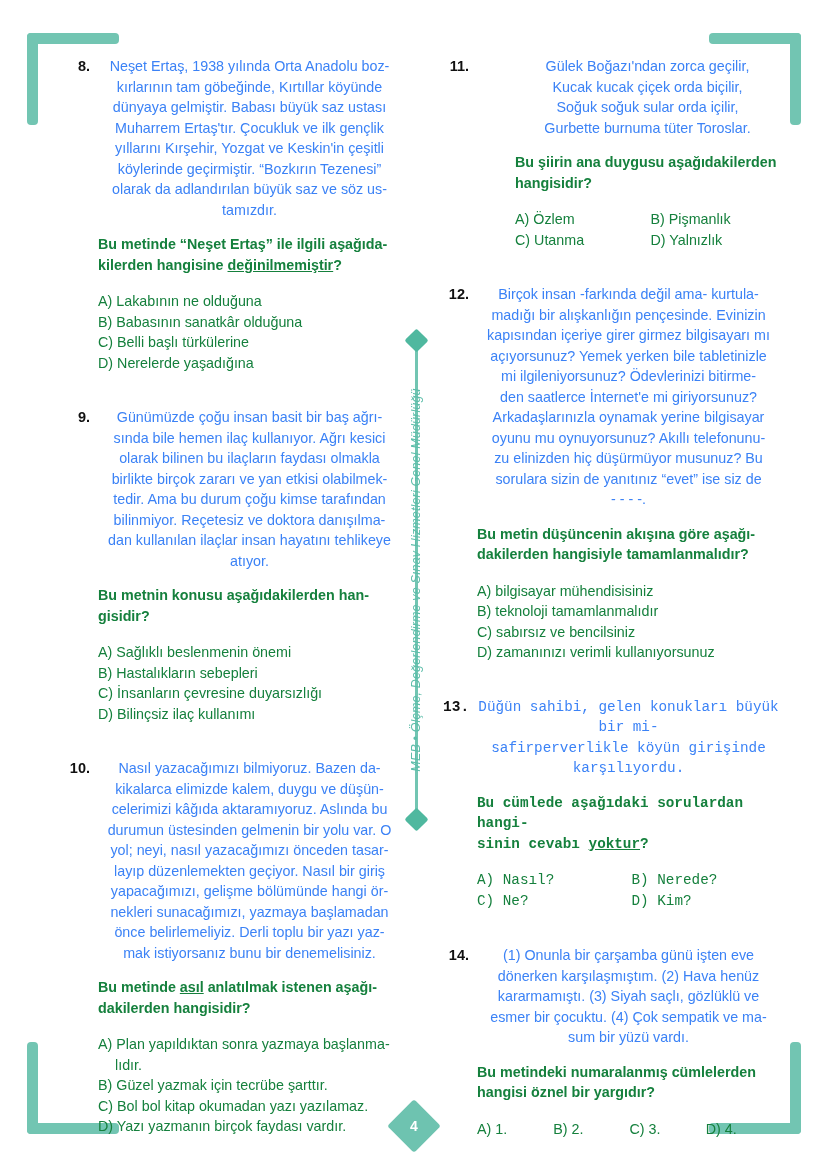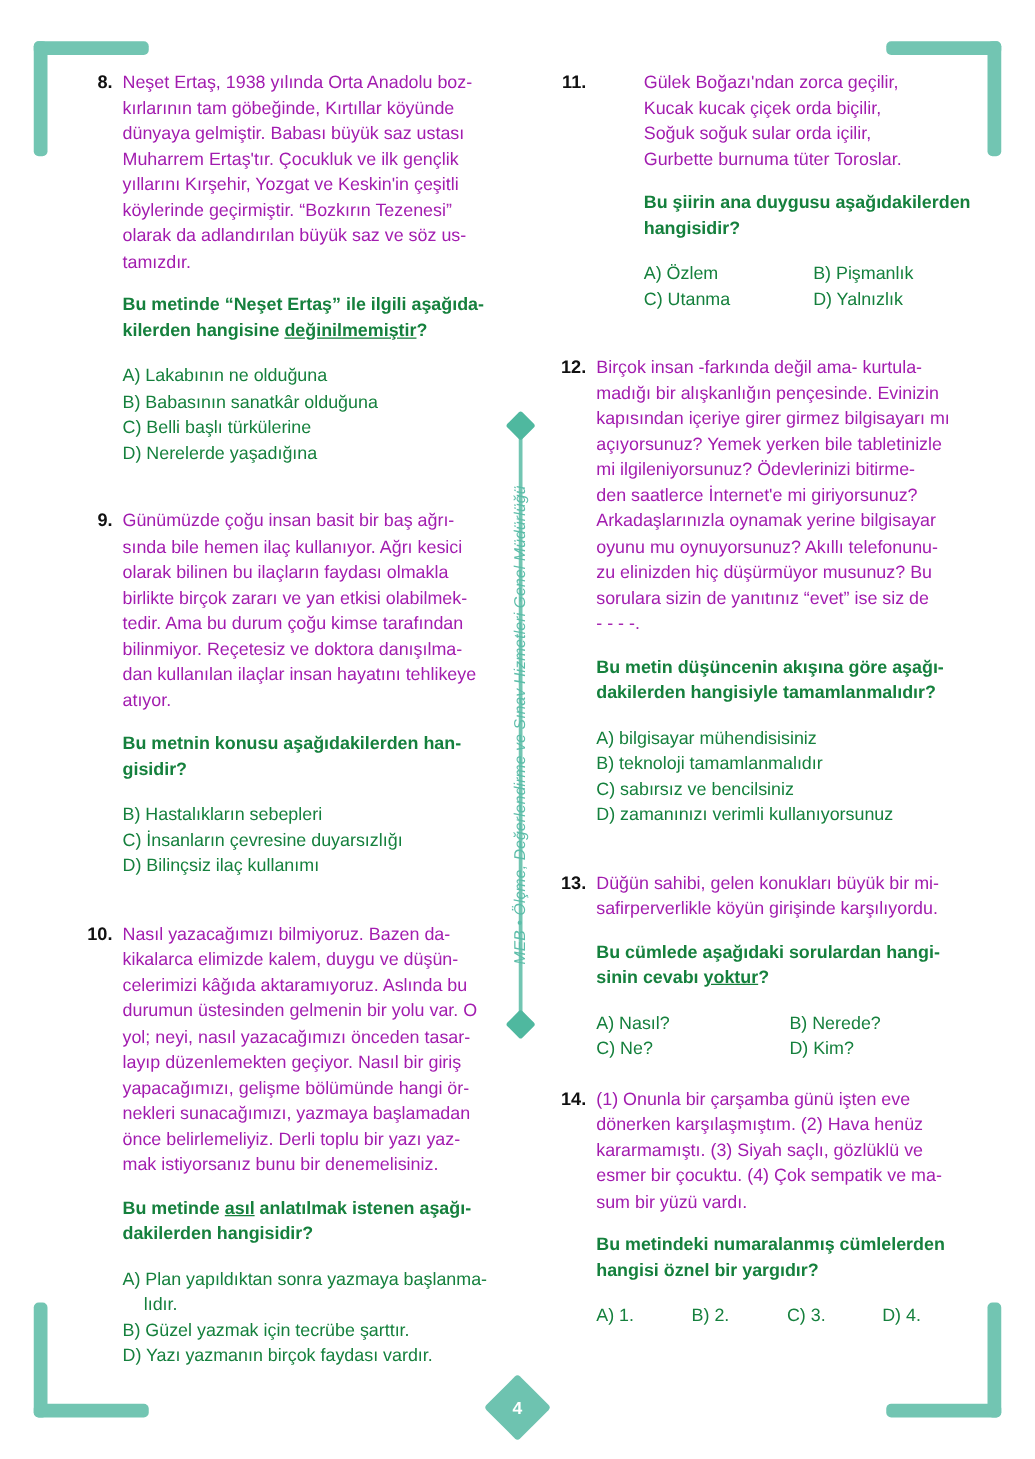--- a/index.html
+++ b/index.html
@@ -151,22 +151,22 @@
     line-height: 20.5px;
     box-sizing: border-box;
   }
   .q-body {
     flex: 1 1 auto;
     min-width: 0;
   }
   .q-passage {
     font-size: 14.3px;
     line-height: 20.5px;
-    color: #a21caf;
-    text-align: left;
+    color: #3b82f6;
+    text-align: center;
     white-space: pre-line;
   }
   .q-stem {
     margin-top: 14px;
     font-size: 14.3px;
     line-height: 20.5px;
     font-weight: bold;
     color: #15803d;
     white-space: pre-line;
   }
@@ -258,20 +258,21 @@
 sında bile hemen ilaç kullanıyor. Ağrı kesici
 olarak bilinen bu ilaçların faydası olmakla
 birlikte birçok zararı ve yan etkisi olabilmek-
 tedir. Ama bu durum çoğu kimse tarafından
 bilinmiyor. Reçetesiz ve doktora danışılma-
 dan kullanılan ilaçlar insan hayatını tehlikeye
 atıyor.</div>
             <div class="q-stem">Bu metnin konusu aşağıdakilerden han-
 gisidir?</div>
             <div class="options">
+              <div class="opt">A) Sağlıklı beslenmenin önemi</div>
               <div class="opt">B) Hastalıkların sebepleri</div>
               <div class="opt">C) İnsanların çevresine duyarsızlığı</div>
               <div class="opt">D) Bilinçsiz ilaç kullanımı</div>
             </div>
           </div>
         </div>
         <div class="question" style="margin-bottom: 0px;">
           <div class="q-num">10.</div>
           <div class="q-body">
             <div class="q-passage">Nasıl yazacağımızı bilmiyoruz. Bazen da-
@@ -283,20 +284,21 @@
 yapacağımızı, gelişme bölümünde hangi ör-
 nekleri sunacağımızı, yazmaya başlamadan
 önce belirlemeliyiz. Derli toplu bir yazı yaz-
 mak istiyorsanız bunu bir denemelisiniz.</div>
             <div class="q-stem">Bu metinde <u>asıl</u> anlatılmak istenen aşağı-
 dakilerden hangisidir?</div>
             <div class="options">
               <div class="opt">A) Plan yapıldıktan sonra yazmaya başlanma-
     lıdır.</div>
               <div class="opt">B) Güzel yazmak için tecrübe şarttır.</div>
+              <div class="opt">C) Bol bol kitap okumadan yazı yazılamaz.</div>
               <div class="opt">D) Yazı yazmanın birçok faydası vardır.</div>
             </div>
           </div>
         </div>
       </div>
     <div class="column right" id="col-right">
         <div class="question" style="margin-bottom: 34px; gap: 38px;">
           <div class="q-num">11.</div>
           <div class="q-body">
             <div class="q-passage">Gülek Boğazı'ndan zorca geçilir,
@@ -330,21 +332,21 @@
             <div class="q-stem">Bu metin düşüncenin akışına göre aşağı-
 dakilerden hangisiyle tamamlanmalıdır?</div>
             <div class="options">
               <div class="opt">A) bilgisayar mühendisisiniz</div>
               <div class="opt">B) teknoloji tamamlanmalıdır</div>
               <div class="opt">C) sabırsız ve bencilsiniz</div>
               <div class="opt">D) zamanınızı verimli kullanıyorsunuz</div>
             </div>
           </div>
         </div>
-        <div class="question" style="margin-bottom: 20px;">
+        <div class="question" style="margin-bottom: 34px; font-family: Liberation Mono, monospace;">
           <div class="q-num">13.</div>
           <div class="q-body">
             <div class="q-passage">Düğün sahibi, gelen konukları büyük bir mi-
 safirperverlikle köyün girişinde karşılıyordu.</div>
             <div class="q-stem">Bu cümlede aşağıdaki sorulardan hangi-
 sinin cevabı <u>yoktur</u>?</div>
             <div class="options grid2">
               <div class="opt">A) Nasıl?</div>
               <div class="opt">B) Nerede?</div>
               <div class="opt">C) Ne?</div>

